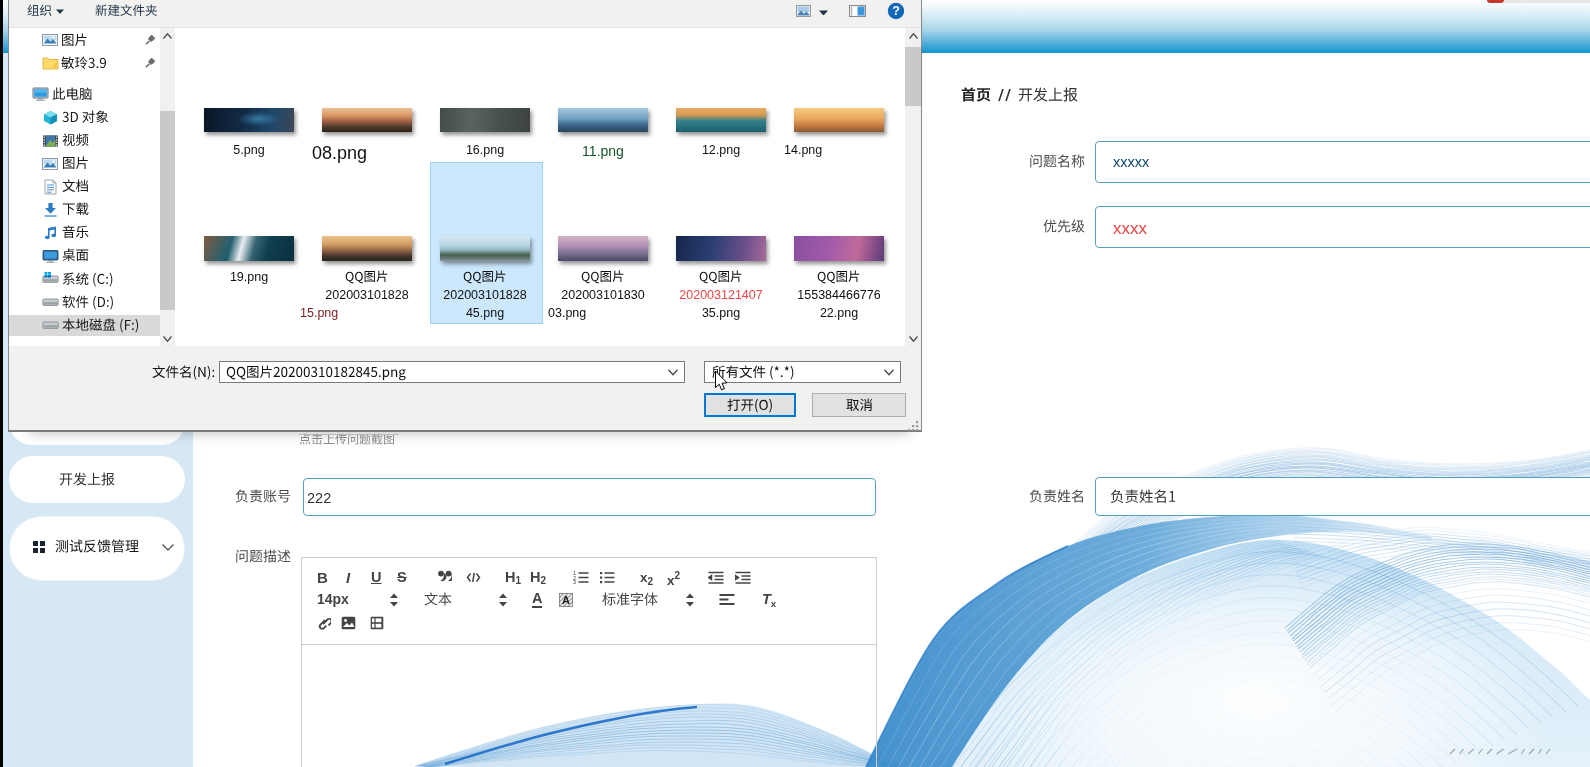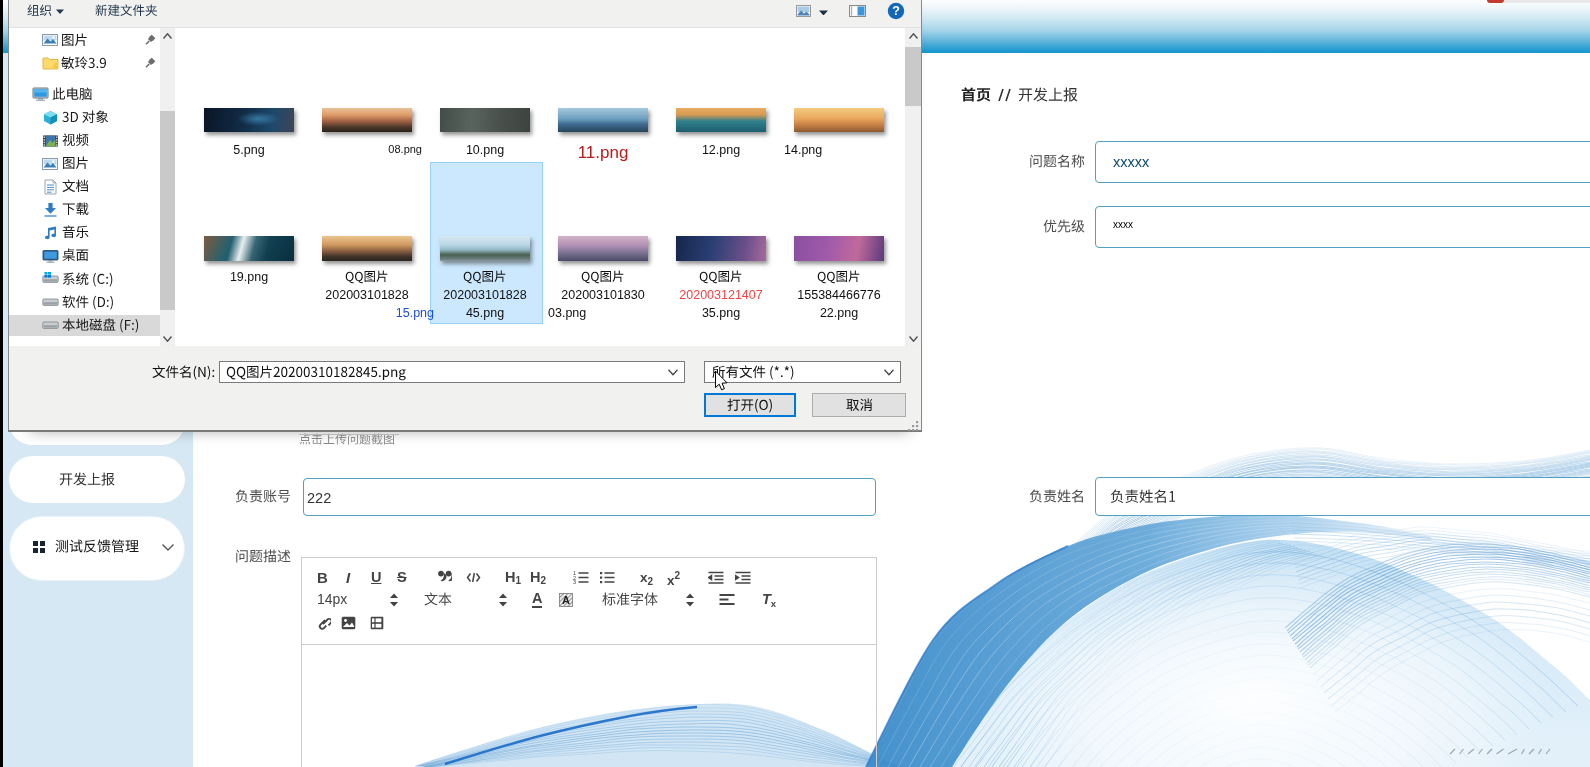--- a/index.html
+++ b/index.html
@@ -212,21 +212,21 @@
 </svg>
 <svg style="position:absolute;left:1029.0px;top:154.4px;overflow:visible" width="57" height="15">
       <path d="M1.3 3.7V13.4H2.3V3.7ZM1.5 1.2C2.2 2 3.1 3 3.5 3.6L4.3 3C3.9 2.4 2.9 1.4 2.2 0.7ZM5 1.3V2.3H11.6V12C11.6 12.2 11.6 12.3 11.3 12.3C11.1 12.3 10.2 12.3 9.4 12.3C9.5 12.6 9.7 13 9.8 13.3C10.9 13.3 11.6 13.3 12.1 13.1C12.5 13 12.7 12.7 12.7 12V1.3ZM4.5 4.8V10.9H5.5V10H9.4V4.8ZM5.5 5.8H8.4V9H5.5Z M16.5 3.7H19.3V4.8H16.5ZM16.5 1.9H19.3V3H16.5ZM15.5 1.1V5.5H20.3V1.1ZM23.7 4.9C23.6 8.5 23.4 10.3 20.4 11.2C20.6 11.4 20.8 11.7 20.9 11.9C24.1 10.9 24.5 8.8 24.6 4.9ZM24.2 9.7C25.1 10.3 26.2 11.3 26.7 11.9L27.4 11.2C26.8 10.6 25.7 9.8 24.8 9.2ZM15.7 8.1C15.7 10.1 15.4 11.8 14.5 12.9C14.7 13 15.1 13.3 15.2 13.4C15.8 12.7 16.1 11.9 16.3 10.9C17.6 12.8 19.6 13.1 22.6 13.1H27.1C27.2 12.9 27.3 12.4 27.5 12.2C26.7 12.3 23.2 12.3 22.6 12.3C20.9 12.2 19.5 12.2 18.4 11.7V9.7H20.8V8.9H18.4V7.4H21V6.6H14.7V7.4H17.5V11.2C17.1 10.8 16.8 10.4 16.5 9.9C16.6 9.3 16.6 8.8 16.6 8.1ZM21.6 3.4V9.3H22.4V4.2H25.8V9.3H26.7V3.4H24.1C24.2 3 24.4 2.5 24.6 2.1H27.4V1.2H21V2.1H23.5C23.4 2.5 23.3 3 23.1 3.4Z M31.7 4.9C32.4 5.4 33.2 6.1 33.8 6.6C32.2 7.5 30.4 8.1 28.7 8.5C28.9 8.7 29.1 9.2 29.2 9.5C30 9.3 30.8 9.1 31.5 8.8V13.4H32.6V12.7H38.8V13.4H39.9V7.6H34.3C36.6 6.3 38.7 4.6 39.8 2.3L39.1 1.9L38.9 2H34C34.3 1.6 34.6 1.2 34.9 0.8L33.7 0.5C32.9 1.9 31.3 3.4 29 4.5C29.2 4.7 29.6 5.1 29.7 5.3C31 4.6 32.1 3.8 33.1 2.9H38.3C37.4 4.2 36.2 5.2 34.8 6.1C34.2 5.5 33.2 4.8 32.5 4.3ZM38.8 11.7H32.6V8.5H38.8Z M49.2 6C48.8 7.8 48.3 9.5 47.5 10.6C47.7 10.8 48.2 11 48.3 11.2C49.1 10 49.8 8.1 50.1 6.2ZM52.9 6.2C53.6 7.7 54.2 9.7 54.3 11L55.3 10.7C55.1 9.4 54.5 7.4 53.9 5.9ZM49.4 0.6C49.1 2.4 48.5 4.2 47.7 5.4V4.6H45.9V2.1C46.6 1.9 47.2 1.7 47.7 1.5L47.1 0.7C46.1 1.1 44.4 1.5 42.9 1.8C43 2 43.1 2.4 43.2 2.6C43.7 2.5 44.3 2.4 44.9 2.3V4.6H42.8V5.6H44.8C44.3 7.2 43.3 9 42.5 10C42.6 10.2 42.9 10.6 43 10.9C43.7 10 44.4 8.7 44.9 7.3V13.5H45.9V7.1C46.4 7.8 46.9 8.5 47.1 8.9L47.7 8.1C47.5 7.8 46.3 6.5 45.9 6.1V5.6H47.6L47.5 5.6C47.8 5.8 48.2 6 48.4 6.2C48.9 5.4 49.4 4.5 49.7 3.4H51.1V12.2C51.1 12.3 51.1 12.4 50.9 12.4C50.7 12.4 50.1 12.4 49.4 12.4C49.6 12.7 49.8 13.1 49.8 13.4C50.7 13.4 51.3 13.4 51.7 13.2C52.1 13 52.2 12.7 52.2 12.2V3.4H54.1C53.9 3.9 53.6 4.5 53.3 5L54.3 5.2C54.7 4.4 55.1 3.4 55.4 2.6L54.7 2.4L54.6 2.4H50.1C50.2 1.9 50.3 1.3 50.5 0.8Z" fill="#4c4c4c"></path>
     </svg>
 <div class="a" style="left:1095px;top:141px;width:520px;height:42px;background:#fff;border:1.6px solid #519fc1;border-radius:4px;z-index:3"></div>
 <div class="a" style="left:1113px;top:154px;font-size:14.5px;color:#0c4a6e;z-index:4">xxxxx</div>
 <svg style="position:absolute;left:1043.0px;top:219.4px;overflow:visible" width="43" height="15">
       <path d="M8.9 6V11.6C8.9 12.7 9.2 13.1 10.3 13.1C10.6 13.1 11.7 13.1 12 13.1C13 13.1 13.2 12.5 13.3 10.4C13.1 10.3 12.6 10.1 12.4 9.9C12.4 11.8 12.3 12.1 11.9 12.1C11.6 12.1 10.7 12.1 10.4 12.1C10 12.1 10 12 10 11.6V6ZM9.8 1.4C10.5 2.1 11.3 3 11.7 3.6L12.4 3C12 2.4 11.2 1.5 10.5 0.9ZM7.3 0.7C7.3 1.8 7.3 2.8 7.2 3.9H4.1V4.9H7.2C7 8.1 6.2 10.9 3.9 12.6C4.1 12.8 4.5 13.1 4.6 13.4C7.2 11.5 8 8.3 8.2 4.9H13.3V3.9H8.3C8.3 2.8 8.3 1.8 8.3 0.7ZM3.8 0.6C3.1 2.7 1.8 4.8 0.5 6.2C0.7 6.4 1 7 1.1 7.2C1.5 6.8 1.9 6.3 2.3 5.7V13.4H3.3V4.1C3.9 3.1 4.4 2 4.8 0.9Z M20.5 0.6V2.7H18C18.2 2.2 18.4 1.6 18.5 1.1L17.4 0.9C17.1 2.4 16.4 4.2 15.4 5.4C15.7 5.5 16.1 5.7 16.3 5.9C16.8 5.3 17.2 4.5 17.6 3.8H20.5V6.6H14.9V7.6H18.5C18.3 9.9 17.6 11.7 14.7 12.6C14.9 12.8 15.2 13.2 15.3 13.5C18.5 12.4 19.3 10.3 19.6 7.6H22.3V11.7C22.3 12.9 22.6 13.2 23.8 13.2C24.1 13.2 25.6 13.2 25.8 13.2C27 13.2 27.2 12.7 27.4 10.5C27.1 10.5 26.6 10.3 26.4 10.1C26.3 11.9 26.2 12.2 25.7 12.2C25.4 12.2 24.2 12.2 24 12.2C23.4 12.2 23.3 12.1 23.3 11.7V7.6H27.2V6.6H21.5V3.8H26.2V2.7H21.5V0.6Z M28.6 11.5 28.8 12.6C30.2 12.1 31.9 11.4 33.6 10.7L33.4 9.8C31.6 10.5 29.8 11.1 28.6 11.5ZM33.6 1.5V2.4H35.2C35 6.9 34.5 10.6 32.6 12.8C32.9 13 33.3 13.3 33.5 13.5C34.7 11.9 35.4 9.8 35.8 7.4C36.2 8.5 36.8 9.6 37.5 10.5C36.7 11.4 35.7 12.2 34.6 12.7C34.8 12.8 35.2 13.2 35.3 13.5C36.4 13 37.3 12.2 38.2 11.3C38.9 12.2 39.8 12.9 40.8 13.4C41 13.1 41.3 12.8 41.5 12.6C40.5 12.1 39.6 11.4 38.8 10.5C39.8 9.2 40.5 7.5 41 5.5L40.3 5.2L40.1 5.3H38.7C39 4.1 39.4 2.7 39.8 1.5ZM36.2 2.4H38.4C38.1 3.8 37.7 5.2 37.3 6.2H39.7C39.4 7.6 38.9 8.7 38.2 9.7C37.2 8.4 36.5 6.9 36 5.3C36.1 4.4 36.2 3.5 36.2 2.4ZM28.8 6.4C29 6.3 29.3 6.2 31.1 6C30.5 6.9 29.9 7.6 29.6 7.9C29.2 8.5 28.8 8.8 28.5 8.9C28.6 9.1 28.8 9.6 28.9 9.8C29.2 9.6 29.6 9.4 33.4 8.3C33.3 8.1 33.3 7.7 33.3 7.4L30.6 8.2C31.6 7 32.6 5.5 33.5 4L32.6 3.5C32.4 4 32 4.5 31.7 5L29.9 5.2C30.7 4 31.6 2.5 32.2 1L31.2 0.5C30.6 2.3 29.6 4.1 29.3 4.5C28.9 5 28.7 5.3 28.4 5.4C28.6 5.7 28.7 6.2 28.8 6.4Z" fill="#4c4c4c"></path>
     </svg>
 <div class="a" style="left:1095px;top:206px;width:520px;height:42px;background:#fff;border:1.6px solid #519fc1;border-radius:4px;z-index:3"></div>
-<div class="a" style="left:1113px;top:219px;font-size:10px;color:#000000;z-index:4">xxxx</div>
+<div class="a" style="left:1113px;top:219px;font-size:17px;color:#ef4444;z-index:4">xxxx</div>
 <div class="a" style="left:299px;top:433.5px;width:100px;height:1px;background:#d0d0d0;z-index:3"></div>
 <svg style="position:absolute;left:299.0px;top:432.5px;overflow:visible" width="97" height="13">
       <path d="M2.8 5H9.1V7.1H2.8ZM4.1 9C4.2 9.8 4.3 10.8 4.3 11.4L5.2 11.3C5.2 10.7 5.1 9.7 4.9 9ZM6.6 9C6.9 9.8 7.3 10.8 7.4 11.4L8.3 11.2C8.1 10.6 7.8 9.6 7.4 8.9ZM9 8.9C9.6 9.7 10.3 10.8 10.6 11.4L11.4 11.1C11.1 10.4 10.4 9.4 9.8 8.6ZM2.1 8.7C1.8 9.6 1.1 10.6 0.5 11.1L1.3 11.5C2 10.9 2.6 9.9 3 8.9ZM2 4.1V8H10V4.1H6.4V2.6H10.9V1.8H6.4V0.5H5.5V4.1Z M13.8 6.9V10.8H21.3V11.5H22.2V6.9H21.3V10H18.5V6H23.2V5.1H18.5V3.2H22.4V2.3H18.5V0.5H17.6V2.3H13.7V3.2H17.6V5.1H12.8V6H17.6V10H14.7V6.9Z M29.1 0.7V10H24.6V10.9H35.4V10H30.1V5.3H34.6V4.4H30.1V0.7Z M39.2 0.5C38.5 2.4 37.4 4.2 36.2 5.3C36.4 5.5 36.6 6 36.7 6.2C37.1 5.8 37.5 5.3 37.9 4.7V11.5H38.8V3.4C39.3 2.6 39.7 1.7 40 0.8ZM41.6 9.1C42.8 9.8 44.1 10.8 44.8 11.5L45.4 10.8C45.1 10.5 44.7 10.1 44.1 9.7C45 8.7 46.1 7.6 46.8 6.8L46.2 6.4L46 6.4H42.2L42.6 5H47.4V4.1H42.8L43.2 2.7H46.9V1.9H43.5L43.8 0.7L42.9 0.5L42.5 1.9H40.2V2.7H42.3L41.9 4.1H39.5V5H41.7C41.4 5.8 41.1 6.6 40.9 7.3H45.2C44.7 7.9 44.1 8.6 43.4 9.3C43 9 42.6 8.7 42.3 8.5Z M49.1 3.2V11.5H50V3.2ZM49.2 1.1C49.8 1.7 50.6 2.6 51 3.1L51.7 2.6C51.3 2.1 50.5 1.2 49.9 0.6ZM52.3 1.2V2H58V10.3C58 10.5 57.9 10.5 57.7 10.5C57.5 10.5 56.8 10.6 56.1 10.5C56.2 10.8 56.3 11.2 56.4 11.4C57.3 11.4 58 11.4 58.4 11.3C58.8 11.1 58.9 10.8 58.9 10.3V1.2ZM51.9 4.1V9.3H52.7V8.5H56.1V4.1ZM52.7 4.9H55.2V7.7H52.7Z M62.1 3.2H64.6V4.1H62.1ZM62.1 1.6H64.6V2.5H62.1ZM61.3 1V4.8H65.4V1ZM68.3 4.2C68.3 7.3 68 8.8 65.5 9.6C65.7 9.8 65.9 10.1 65.9 10.2C68.7 9.3 69 7.6 69.1 4.2ZM68.8 8.3C69.5 8.9 70.4 9.7 70.9 10.2L71.4 9.6C71 9.1 70 8.4 69.3 7.8ZM61.5 6.9C61.4 8.7 61.2 10.1 60.4 11.1C60.6 11.1 60.9 11.4 61.1 11.5C61.5 10.9 61.8 10.2 62 9.4C63 11 64.8 11.3 67.4 11.3H71.2C71.3 11 71.4 10.7 71.6 10.5C70.9 10.5 67.9 10.5 67.4 10.5C65.9 10.5 64.7 10.4 63.8 10V8.3H65.8V7.6H63.8V6.3H66V5.6H60.6V6.3H63V9.6C62.7 9.3 62.4 8.9 62.1 8.4C62.2 8 62.2 7.5 62.3 7ZM66.5 2.9V8H67.2V3.6H70.1V7.9H70.9V2.9H68.6C68.8 2.6 68.9 2.2 69.1 1.8H71.5V1H66V1.8H68.2C68.1 2.2 67.9 2.6 67.8 2.9Z M80.7 1.2C81.3 1.7 82.1 2.4 82.4 2.9L83.1 2.4C82.7 1.9 82 1.2 81.3 0.7ZM75.8 4.6C76 4.9 76.2 5.2 76.3 5.5H74.6C74.8 5.2 75 4.9 75.1 4.5L74.4 4.3C73.9 5.4 73.2 6.4 72.4 7.1C72.6 7.2 72.9 7.5 73.1 7.6C73.3 7.4 73.5 7.2 73.6 7V11.3H74.4V10.6H78.4L78 10.9C78.2 11.1 78.5 11.3 78.6 11.5C79.3 11.1 79.9 10.5 80.4 9.9C80.9 10.8 81.4 11.4 82.2 11.4C83.1 11.4 83.4 10.8 83.5 9C83.3 9 83 8.8 82.8 8.6C82.7 10 82.6 10.5 82.3 10.5C81.8 10.5 81.4 10 81 9C81.8 7.9 82.4 6.6 82.8 5.2L82 4.9C81.7 6 81.3 7 80.7 8C80.4 6.9 80.3 5.7 80.2 4.2H83.4V3.4H80.1C80.1 2.5 80 1.5 80.1 0.5H79.2C79.2 1.5 79.2 2.5 79.2 3.4H76.2V2.4H78.4V1.6H76.2V0.5H75.4V1.6H73.1V2.4H75.4V3.4H72.6V4.2H79.3C79.4 6 79.7 7.7 80.1 8.9C79.6 9.5 79.2 10 78.7 10.4V9.9H76.9V9.1H78.5V8.5H76.9V7.6H78.5V7H76.9V6.3H78.7V5.5H77.1C77 5.2 76.7 4.7 76.4 4.3ZM76.1 7.6V8.5H74.4V7.6ZM76.1 7H74.4V6.3H76.1ZM76.1 9.1V9.9H74.4V9.1Z M88.5 7.2C89.5 7.4 90.7 7.8 91.4 8.2L91.7 7.6C91.1 7.2 89.8 6.9 88.9 6.7ZM87.3 8.7C89 8.9 91 9.4 92.2 9.8L92.6 9.2C91.4 8.8 89.3 8.3 87.7 8.1ZM85 1V11.5H85.9V11H94.1V11.5H95V1ZM85.9 10.2V1.8H94.1V10.2ZM89 2.1C88.4 3 87.3 4 86.3 4.6C86.5 4.7 86.8 5 86.9 5.1C87.3 4.9 87.7 4.6 88 4.3C88.4 4.7 88.8 5 89.3 5.4C88.3 5.8 87.2 6.2 86.1 6.4C86.2 6.6 86.4 6.9 86.5 7.1C87.7 6.9 89 6.4 90.1 5.8C91.1 6.3 92.2 6.8 93.4 7C93.5 6.8 93.7 6.5 93.9 6.3C92.8 6.1 91.8 5.8 90.8 5.4C91.7 4.8 92.5 4.1 93 3.3L92.5 3L92.3 3H89.2C89.4 2.8 89.6 2.6 89.7 2.3ZM88.5 3.8 88.6 3.7H91.7C91.3 4.2 90.7 4.6 90.1 5C89.5 4.6 88.9 4.2 88.5 3.8Z" fill="#8c8c8c"></path>
     </svg>
 <svg style="position:absolute;left:235.0px;top:489.4px;overflow:visible" width="57" height="15">
       <path d="M7.3 11C9.1 11.8 11 12.8 12.1 13.4L12.9 12.7C11.7 12 9.8 11.1 8 10.4ZM6.6 6.5C6.4 10 5.8 11.8 0.9 12.5C1.1 12.8 1.3 13.2 1.4 13.4C6.6 12.5 7.4 10.4 7.7 6.5ZM4.8 2.7H8.4C8.1 3.3 7.6 4 7.2 4.6H3.1C3.8 4 4.3 3.3 4.8 2.7ZM4.9 0.6C4.1 2 2.7 3.9 0.8 5.2C1 5.4 1.4 5.7 1.5 5.9C2 5.6 2.4 5.3 2.8 4.9V10.7H3.8V5.5H10.4V10.7H11.5V4.6H8.4C8.9 3.8 9.5 3 9.9 2.2L9.2 1.8L9 1.8H5.4C5.6 1.5 5.8 1.1 6 0.8Z M20.4 8.1V9.3C20.4 10.4 20 11.7 15 12.6C15.2 12.8 15.5 13.2 15.6 13.4C20.9 12.4 21.5 10.7 21.5 9.4V8.1ZM21.4 11.4C23.1 11.9 25.4 12.8 26.5 13.5L27.1 12.6C25.9 12 23.6 11.1 21.9 10.6ZM16.6 6.8V10.9H17.7V7.7H24.4V10.8H25.5V6.8ZM20.5 0.6V1.6H15.6V2.4H20.5V3.3H16.3V4.1H20.5V5.1H14.8V5.9H27.2V5.1H21.5V4.1H26V3.3H21.5V2.4H26.5V1.6H21.5V0.6Z M31 3V7C31 8.8 30.8 11.3 28.5 12.7C28.7 12.9 29 13.2 29.1 13.4C31.6 11.7 31.8 9.1 31.8 7V3ZM31.5 10.5C32.1 11.3 32.9 12.3 33.2 13L33.9 12.4C33.6 11.8 32.8 10.8 32.1 10ZM29.2 1.2V9.8H30V2.1H32.7V9.8H33.6V1.2ZM39.8 1.2C39.1 2.6 37.9 3.9 36.6 4.8C36.9 5 37.2 5.4 37.4 5.6C38.7 4.6 39.9 3.1 40.8 1.5ZM35 13.5C35.2 13.3 35.6 13.2 38.3 12.1C38.3 11.8 38.2 11.4 38.2 11.1L36.2 11.9V7H37.3C38 9.6 39.1 11.9 40.8 13.1C41 12.9 41.3 12.5 41.5 12.3C40 11.3 38.9 9.3 38.3 7H41.2V6H36.2V0.8H35.2V6H33.9V7H35.2V11.7C35.2 12.3 34.8 12.5 34.6 12.7C34.7 12.9 34.9 13.3 35 13.5Z M45.6 2.1H52.3V4H45.6ZM44.6 1.1V4.9H53.4V1.1ZM42.9 6.2V7.1H45.8C45.5 8 45.1 9 44.8 9.6H52.2C51.9 11.3 51.6 12.1 51.3 12.3C51.1 12.4 50.9 12.5 50.6 12.5C50.2 12.5 49.2 12.4 48.2 12.3C48.4 12.6 48.6 13 48.6 13.4C49.5 13.4 50.5 13.4 50.9 13.4C51.5 13.4 51.8 13.3 52.2 13C52.7 12.6 53 11.5 53.4 9.2C53.4 9 53.4 8.7 53.4 8.7H46.4L46.9 7.1H55.1V6.2Z" fill="#4c4c4c"></path>
     </svg>
 <div class="a" style="left:303px;top:478px;width:573px;height:38px;background:#fff;border:1.6px solid #519fc1;border-radius:4px;z-index:3"></div>
 <div class="a" style="left:307px;top:490px;font-size:14.5px;color:#333;z-index:4">222</div>
 <svg style="position:absolute;left:1029.0px;top:489.4px;overflow:visible" width="57" height="15">
@@ -288,21 +288,21 @@
           <path d="M0.5 1.5 h15 M6.5 5 h9 M6.5 8.5 h9 M0.5 12 h15" fill="none"></path>
           <path d="M3.5 4.5 L0.5 6.5 L3.5 8.5 Z"></path>
         </g>
       </svg>
 <svg class="a" style="left:735px;top:571px" width="16" height="14">
         <g fill="#444" stroke="#444" stroke-width="1.5">
           <path d="M0.5 1.5 h15 M6.5 5 h9 M6.5 8.5 h9 M0.5 12 h15" fill="none"></path>
           <path d="M0.5 4.5 L3.5 6.5 L0.5 8.5 Z"></path>
         </g>
       </svg>
-<div class="a" style="left:317px;top:591.32px;font-size:14px;font-weight:normal;font-style:normal;color:#444;">14px</div>
+<div class="a" style="left:317px;top:591.32px;font-size:14px;font-weight:bold;font-style:normal;color:#444;">14px</div>
 <svg class="a" style="left:389px;top:593px" width="10" height="14">
         <g fill="#444">
           <path d="M1 5 L5 0.5 L9 5 Z"></path>
           <path d="M1 9 L5 13.5 L9 9 Z"></path>
         </g>
       </svg>
 <svg style="position:absolute;left:424.0px;top:592.4px;overflow:visible" width="29" height="15">
         <path d="M5.9 0.8C6.3 1.5 6.8 2.4 7 3L8.1 2.6C7.9 2 7.4 1.1 7 0.5ZM0.7 3V4.1H2.9C3.7 6.2 4.8 8 6.3 9.5C4.7 10.8 2.8 11.8 0.5 12.4C0.7 12.7 1.1 13.2 1.2 13.4C3.5 12.7 5.4 11.6 7 10.3C8.6 11.7 10.5 12.7 12.8 13.3C13 13 13.3 12.6 13.5 12.4C11.3 11.8 9.4 10.8 7.8 9.5C9.3 8.1 10.3 6.3 11.1 4.1H13.4V3ZM7.1 8.8C5.7 7.4 4.7 5.9 4 4.1H10C9.3 6 8.3 7.5 7.1 8.8Z M20.4 0.6V3.5H14.9V4.6H19.1C18.1 7 16.4 9.2 14.5 10.4C14.8 10.6 15.1 10.9 15.3 11.2C17.3 9.8 19.1 7.3 20.2 4.6H20.4V9.8H17.2V10.8H20.4V13.4H21.5V10.8H24.8V9.8H21.5V4.6H21.7C22.8 7.3 24.6 9.8 26.7 11.2C26.9 10.9 27.2 10.5 27.5 10.3C25.6 9.2 23.8 6.9 22.8 4.6H27.1V3.5H21.5V0.6Z" fill="#444"></path>
       </svg>
 <svg class="a" style="left:498px;top:593px" width="10" height="14">
@@ -532,37 +532,37 @@
     </svg>
 <div class="a" style="left:160px;top:47px;width:15px;height:64px;background:#f0f0f0"></div>
 <div class="a" style="left:160px;top:111px;width:15px;height:199px;background:#c9c9c9"></div>
 <svg class="a" style="left:163px;top:336px" width="9" height="6">
       <path d="M0.5 0.5 L4.5 5.2 L8.5 0.5" stroke="#505050" stroke-width="1.4" fill="none"></path>
     </svg>
 <div class="a" style="left:430px;top:162px;width:113px;height:162px;background:#cbe8ff;border:1px solid #9ad1f5"></div>
 <div class="a" style="left:204px;top:108px;width:90px;height:24px;background:radial-gradient(ellipse 30px 10px at 60% 45%,rgba(80,170,220,0.55),rgba(80,170,220,0) 70%),linear-gradient(98deg,#0a1526 0%,#122c47 45%,#1d486b 75%,#3f4656 100%);box-shadow:2px 3px 4px rgba(60,60,60,0.55)"></div>
 <div class="a" style="left:194px;top:143px;width:110px;text-align:center;font-size:12.5px;color:#111">5.png</div>
 <div class="a" style="left:322px;top:108px;width:90px;height:24px;background:linear-gradient(180deg,#e8c197 0%,#dd9a66 30%,#a06144 55%,#4a382a 80%,#2b211a 100%);box-shadow:2px 3px 4px rgba(60,60,60,0.55)"></div>
-<div class="a" style="left:312px;top:143px;width:110px;text-align:right;font-size:11px;color:#111">08.png</div>
+<div class="a" style="left:312px;top:143px;width:110px;text-align:left;font-size:18px;color:#111">08.png</div>
 <div class="a" style="left:440px;top:108px;width:90px;height:24px;background:linear-gradient(95deg,#424c48 0%,#5a645e 35%,#49514d 65%,#3d443f 100%);box-shadow:2px 3px 4px rgba(60,60,60,0.55)"></div>
-<div class="a" style="left:430px;top:143px;width:110px;text-align:center;font-size:12.5px;color:#111">10.png</div>
+<div class="a" style="left:430px;top:143px;width:110px;text-align:center;font-size:12.5px;color:#111">16.png</div>
 <div class="a" style="left:558px;top:108px;width:90px;height:24px;background:linear-gradient(180deg,#a6c8de 0%,#6d9fc0 45%,#3e6a8e 68%,#27455a 100%);box-shadow:2px 3px 4px rgba(60,60,60,0.55)"></div>
-<div class="a" style="left:548px;top:143px;width:110px;text-align:center;font-size:17px;color:#b91c1c">11.png</div>
+<div class="a" style="left:548px;top:143px;width:110px;text-align:center;font-size:14px;color:#14532d">11.png</div>
 <div class="a" style="left:676px;top:108px;width:90px;height:24px;background:linear-gradient(180deg,#e5ad62 0%,#d89a52 28%,#2f7f8c 55%,#1d5f6e 100%);box-shadow:2px 3px 4px rgba(60,60,60,0.55)"></div>
 <div class="a" style="left:666px;top:143px;width:110px;text-align:center;font-size:12.5px;color:#111">12.png</div>
 <div class="a" style="left:794px;top:108px;width:90px;height:24px;background:linear-gradient(180deg,#f3cb80 0%,#e9a95e 42%,#ca8045 70%,#8a5a33 100%);box-shadow:2px 3px 4px rgba(60,60,60,0.55)"></div>
 <div class="a" style="left:784px;top:143px;width:110px;font-size:12.5px;color:#111">14.png</div>
 <div class="a" style="left:204px;top:236px;width:90px;height:25px;background:linear-gradient(115deg,#7e5c40 0%,#226070 30%,#114354 62%,#0a2e3d 100%);box-shadow:2px 3px 4px rgba(60,60,60,0.55)"></div>
 <div class="a" style="left:194px;top:270px;width:110px;text-align:center;font-size:12.5px;color:#111">19.png</div>
 <div class="a" style="left:322px;top:236px;width:90px;height:25px;background:linear-gradient(180deg,#ecc48e 0%,#d09a60 35%,#8a5f42 60%,#3f342a 82%,#2b241e 100%);box-shadow:2px 3px 4px rgba(60,60,60,0.55)"></div>
 <svg style="position:absolute;left:345.2px;top:270.2px;overflow:visible" width="45" height="13">
       <path d="M4.6 10.2C3 10.2 1.9 8.7 1.9 6.4C1.9 4.1 3 2.7 4.6 2.7C6.3 2.7 7.4 4.1 7.4 6.4C7.4 8.7 6.3 10.2 4.6 10.2ZM7.4 13.3C8 13.3 8.5 13.2 8.8 13.1L8.5 12.2C8.3 12.3 8 12.3 7.6 12.3C6.6 12.3 5.7 11.9 5.3 11.1C7.2 10.8 8.6 9 8.6 6.4C8.6 3.4 6.9 1.7 4.6 1.7C2.3 1.7 0.7 3.4 0.7 6.4C0.7 9.1 2.1 10.8 4.1 11.1C4.6 12.4 5.8 13.3 7.4 13.3Z M13.9 10.2C12.3 10.2 11.2 8.7 11.2 6.4C11.2 4.1 12.3 2.7 13.9 2.7C15.6 2.7 16.6 4.1 16.6 6.4C16.6 8.7 15.6 10.2 13.9 10.2ZM16.7 13.3C17.3 13.3 17.8 13.2 18 13.1L17.8 12.2C17.6 12.3 17.2 12.3 16.8 12.3C15.9 12.3 15 11.9 14.6 11.1C16.5 10.8 17.8 9 17.8 6.4C17.8 3.4 16.2 1.7 13.9 1.7C11.6 1.7 10 3.4 10 6.4C10 9.1 11.4 10.8 13.4 11.1C13.9 12.4 15 13.3 16.7 13.3Z M23.2 7.5C24.2 7.7 25.5 8.2 26.2 8.5L26.6 7.9C25.9 7.5 24.6 7.1 23.6 6.9ZM22 9.1C23.7 9.3 25.9 9.8 27.1 10.2L27.5 9.5C26.3 9.1 24.1 8.7 22.4 8.5ZM19.6 1V12H20.5V11.5H29.1V12H30V1ZM20.5 10.6V1.9H29.1V10.6ZM23.7 2.2C23.1 3.2 22 4.1 21 4.8C21.2 4.9 21.5 5.2 21.6 5.3C22 5.1 22.4 4.8 22.8 4.5C23.1 4.9 23.6 5.2 24.1 5.6C23 6.1 21.8 6.5 20.7 6.7C20.9 6.8 21.1 7.2 21.2 7.4C22.4 7.2 23.7 6.7 24.9 6C25.9 6.6 27.1 7 28.3 7.3C28.4 7.1 28.7 6.8 28.8 6.6C27.7 6.4 26.6 6 25.7 5.6C26.6 5 27.4 4.3 27.9 3.4L27.4 3.1L27.2 3.1H24C24.2 2.9 24.4 2.7 24.5 2.4ZM23.3 4 23.4 3.9H26.6C26.2 4.4 25.6 4.8 24.9 5.2C24.2 4.8 23.7 4.4 23.3 4Z M33.3 0.8V5C33.3 7.2 33.1 9.5 31.5 11.3C31.8 11.4 32.1 11.8 32.3 12C33.4 10.8 33.9 9.2 34.1 7.7H39.4V12H40.4V6.7H34.2C34.3 6.1 34.3 5.6 34.3 5V4.7H42.3V3.7H38.8V0.5H37.8V3.7H34.3V0.8Z" fill="#111"></path>
     </svg>
 <div class="a" style="left:312px;top:288px;width:110px;text-align:center;font-size:12.5px;color:#111">202003101828</div>
-<div class="a" style="left:324px;top:306px;width:110px;text-align:right;font-size:12.5px;color:#1d4ed8">15.png</div>
+<div class="a" style="left:300px;top:306px;width:110px;text-align:left;font-size:12.5px;color:#7f1d1d">15.png</div>
 <div class="a" style="left:440px;top:236px;width:90px;height:25px;background:linear-gradient(180deg,#d8e9f2 0%,#b9d6e6 35%,#93b8c6 55%,#49604f 75%,#6a7c7e 92%,#8a9aa0 100%);box-shadow:2px 3px 4px rgba(60,60,60,0.55)"></div>
 <svg style="position:absolute;left:463.2px;top:270.2px;overflow:visible" width="45" height="13">
       <path d="M4.6 10.2C3 10.2 1.9 8.7 1.9 6.4C1.9 4.1 3 2.7 4.6 2.7C6.3 2.7 7.4 4.1 7.4 6.4C7.4 8.7 6.3 10.2 4.6 10.2ZM7.4 13.3C8 13.3 8.5 13.2 8.8 13.1L8.5 12.2C8.3 12.3 8 12.3 7.6 12.3C6.6 12.3 5.7 11.9 5.3 11.1C7.2 10.8 8.6 9 8.6 6.4C8.6 3.4 6.9 1.7 4.6 1.7C2.3 1.7 0.7 3.4 0.7 6.4C0.7 9.1 2.1 10.8 4.1 11.1C4.6 12.4 5.8 13.3 7.4 13.3Z M13.9 10.2C12.3 10.2 11.2 8.7 11.2 6.4C11.2 4.1 12.3 2.7 13.9 2.7C15.6 2.7 16.6 4.1 16.6 6.4C16.6 8.7 15.6 10.2 13.9 10.2ZM16.7 13.3C17.3 13.3 17.8 13.2 18 13.1L17.8 12.2C17.6 12.3 17.2 12.3 16.8 12.3C15.9 12.3 15 11.9 14.6 11.1C16.5 10.8 17.8 9 17.8 6.4C17.8 3.4 16.2 1.7 13.9 1.7C11.6 1.7 10 3.4 10 6.4C10 9.1 11.4 10.8 13.4 11.1C13.9 12.4 15 13.3 16.7 13.3Z M23.2 7.5C24.2 7.7 25.5 8.2 26.2 8.5L26.6 7.9C25.9 7.5 24.6 7.1 23.6 6.9ZM22 9.1C23.7 9.3 25.9 9.8 27.1 10.2L27.5 9.5C26.3 9.1 24.1 8.7 22.4 8.5ZM19.6 1V12H20.5V11.5H29.1V12H30V1ZM20.5 10.6V1.9H29.1V10.6ZM23.7 2.2C23.1 3.2 22 4.1 21 4.8C21.2 4.9 21.5 5.2 21.6 5.3C22 5.1 22.4 4.8 22.8 4.5C23.1 4.9 23.6 5.2 24.1 5.6C23 6.1 21.8 6.5 20.7 6.7C20.9 6.8 21.1 7.2 21.2 7.4C22.4 7.2 23.7 6.7 24.9 6C25.9 6.6 27.1 7 28.3 7.3C28.4 7.1 28.7 6.8 28.8 6.6C27.7 6.4 26.6 6 25.7 5.6C26.6 5 27.4 4.3 27.9 3.4L27.4 3.1L27.2 3.1H24C24.2 2.9 24.4 2.7 24.5 2.4ZM23.3 4 23.4 3.9H26.6C26.2 4.4 25.6 4.8 24.9 5.2C24.2 4.8 23.7 4.4 23.3 4Z M33.3 0.8V5C33.3 7.2 33.1 9.5 31.5 11.3C31.8 11.4 32.1 11.8 32.3 12C33.4 10.8 33.9 9.2 34.1 7.7H39.4V12H40.4V6.7H34.2C34.3 6.1 34.3 5.6 34.3 5V4.7H42.3V3.7H38.8V0.5H37.8V3.7H34.3V0.8Z" fill="#111"></path>
     </svg>
 <div class="a" style="left:430px;top:288px;width:110px;text-align:center;font-size:12.5px;color:#111">202003101828</div>
 <div class="a" style="left:430px;top:306px;width:110px;text-align:center;font-size:12.5px;color:#111">45.png</div>
 <div class="a" style="left:558px;top:236px;width:90px;height:25px;background:linear-gradient(180deg,#d3b2c8 0%,#b291b5 38%,#7d7494 66%,#4a4a66 100%);box-shadow:2px 3px 4px rgba(60,60,60,0.55)"></div>
 <svg style="position:absolute;left:581.2px;top:270.2px;overflow:visible" width="45" height="13">
       <path d="M4.6 10.2C3 10.2 1.9 8.7 1.9 6.4C1.9 4.1 3 2.7 4.6 2.7C6.3 2.7 7.4 4.1 7.4 6.4C7.4 8.7 6.3 10.2 4.6 10.2ZM7.4 13.3C8 13.3 8.5 13.2 8.8 13.1L8.5 12.2C8.3 12.3 8 12.3 7.6 12.3C6.6 12.3 5.7 11.9 5.3 11.1C7.2 10.8 8.6 9 8.6 6.4C8.6 3.4 6.9 1.7 4.6 1.7C2.3 1.7 0.7 3.4 0.7 6.4C0.7 9.1 2.1 10.8 4.1 11.1C4.6 12.4 5.8 13.3 7.4 13.3Z M13.9 10.2C12.3 10.2 11.2 8.7 11.2 6.4C11.2 4.1 12.3 2.7 13.9 2.7C15.6 2.7 16.6 4.1 16.6 6.4C16.6 8.7 15.6 10.2 13.9 10.2ZM16.7 13.3C17.3 13.3 17.8 13.2 18 13.1L17.8 12.2C17.6 12.3 17.2 12.3 16.8 12.3C15.9 12.3 15 11.9 14.6 11.1C16.5 10.8 17.8 9 17.8 6.4C17.8 3.4 16.2 1.7 13.9 1.7C11.6 1.7 10 3.4 10 6.4C10 9.1 11.4 10.8 13.4 11.1C13.9 12.4 15 13.3 16.7 13.3Z M23.2 7.5C24.2 7.7 25.5 8.2 26.2 8.5L26.6 7.9C25.9 7.5 24.6 7.1 23.6 6.9ZM22 9.1C23.7 9.3 25.9 9.8 27.1 10.2L27.5 9.5C26.3 9.1 24.1 8.7 22.4 8.5ZM19.6 1V12H20.5V11.5H29.1V12H30V1ZM20.5 10.6V1.9H29.1V10.6ZM23.7 2.2C23.1 3.2 22 4.1 21 4.8C21.2 4.9 21.5 5.2 21.6 5.3C22 5.1 22.4 4.8 22.8 4.5C23.1 4.9 23.6 5.2 24.1 5.6C23 6.1 21.8 6.5 20.7 6.7C20.9 6.8 21.1 7.2 21.2 7.4C22.4 7.2 23.7 6.7 24.9 6C25.9 6.6 27.1 7 28.3 7.3C28.4 7.1 28.7 6.8 28.8 6.6C27.7 6.4 26.6 6 25.7 5.6C26.6 5 27.4 4.3 27.9 3.4L27.4 3.1L27.2 3.1H24C24.2 2.9 24.4 2.7 24.5 2.4ZM23.3 4 23.4 3.9H26.6C26.2 4.4 25.6 4.8 24.9 5.2C24.2 4.8 23.7 4.4 23.3 4Z M33.3 0.8V5C33.3 7.2 33.1 9.5 31.5 11.3C31.8 11.4 32.1 11.8 32.3 12C33.4 10.8 33.9 9.2 34.1 7.7H39.4V12H40.4V6.7H34.2C34.3 6.1 34.3 5.6 34.3 5V4.7H42.3V3.7H38.8V0.5H37.8V3.7H34.3V0.8Z" fill="#111"></path>
     </svg>

